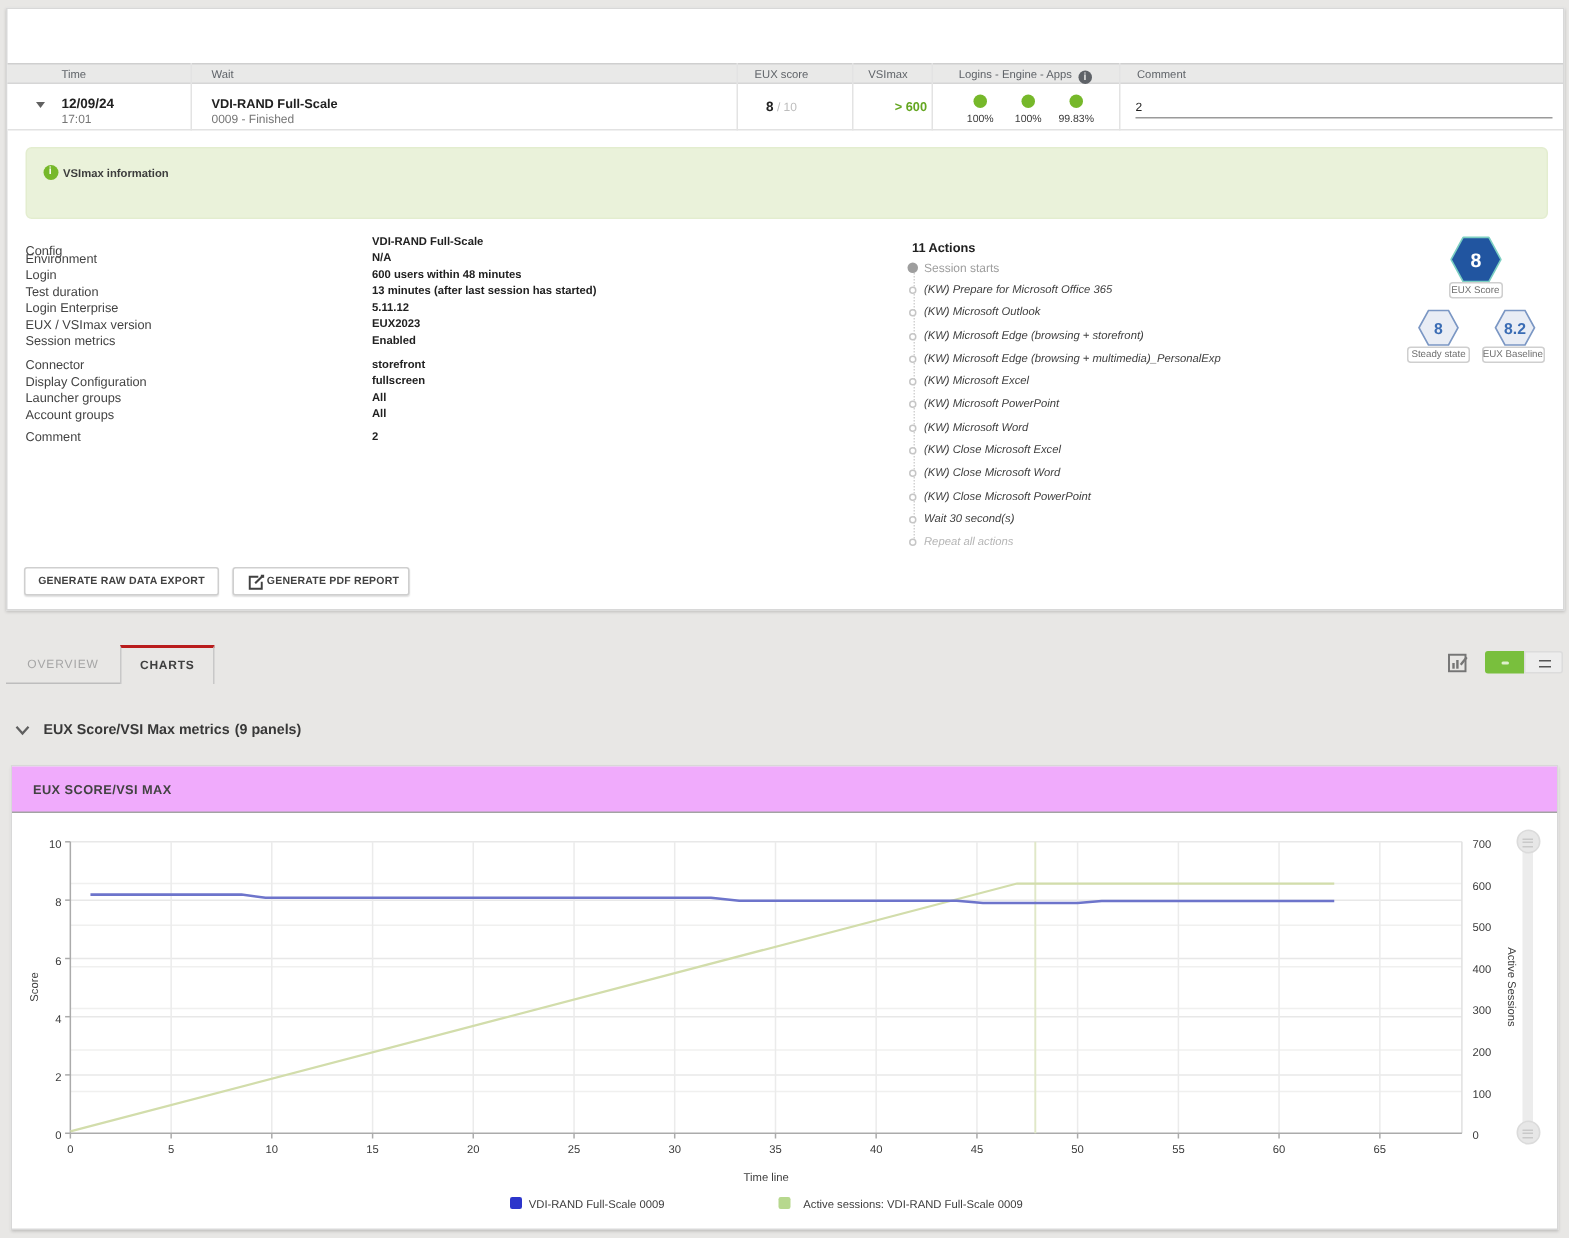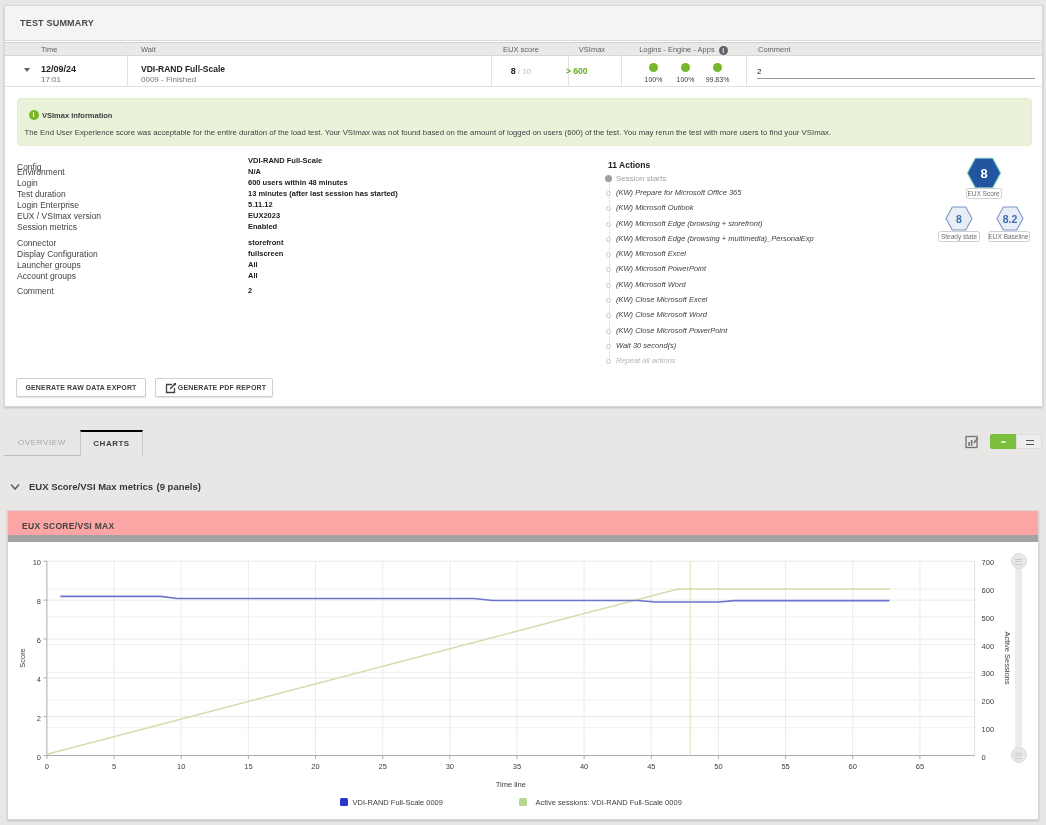--- a/index.html
+++ b/index.html
@@ -12,23 +12,20 @@
 .act{font-size:7.5px;font-style:italic;color:#3f3f3f;position:absolute;white-space:nowrap;left:611px}
 .dotc{position:absolute;width:5px;height:5px;border:1px solid #c6c6c6;border-radius:50%;background:#fff;left:601px}
 .hexlbl{position:absolute;background:#fff;border:1px solid #cfcfcf;border-radius:2.5px;font-size:6.5px;color:#6f6f6f;text-align:center;line-height:9.5px;height:11px;white-space:nowrap}
 .btn{position:absolute;height:19px;background:#fff;border:1px solid #cfcfcf;border-radius:2px;box-shadow:0 1px 1px rgba(0,0,0,.12);font-size:7px;font-weight:bold;color:#424242;letter-spacing:.15px;text-align:center;white-space:nowrap}
 </style>
 </head>
 <body>
 
 <div class="abs" style="left:4px;top:5px;width:1039px;height:402px;background:#fff;border:1px solid #d8d8d8;box-shadow:0 1px 2px rgba(0,0,0,.18)">
 
-  <div class="abs" style="left:0;top:0;width:100%;height:35px;background:#f4f4f3;border-bottom:1px solid #dadada">
-    <div class="abs" style="left:15px;top:0;line-height:35px;font-size:9px;font-weight:bold;color:#4a4a4a;letter-spacing:.2px">TEST SUMMARY</div>
-  </div>
 
   <div class="abs" style="left:0;top:36px;width:100%;height:14px;background:#e9e9e8;border-top:1px solid #cfcfcf;border-bottom:1px solid #d6d6d6;font-size:7.5px;color:#5f6368">
     <div class="abs" style="left:36px;top:0;line-height:13px">Time</div>
     <div class="abs" style="left:136px;top:0;line-height:13px">Wait</div>
     <div class="abs" style="left:481px;width:70px;text-align:center;line-height:13px">EUX score</div>
     <div class="abs" style="left:561px;width:52px;text-align:center;line-height:13px">VSImax</div>
     <div class="abs" style="left:616px;width:125px;text-align:center;line-height:13px">Logins - Engine - Apps&nbsp;&nbsp;<span style="display:inline-block;width:9px;height:9px;background:#5f6368;border-radius:50%;color:#e9e9e8;font-size:7px;line-height:9px;font-weight:bold;vertical-align:-1px;text-align:center">i</span></div>
     <div class="abs" style="left:753px;top:0;line-height:13px">Comment</div>
   </div>
 
@@ -39,35 +36,34 @@
   <div class="sep" style="left:563px;top:36px;height:45px"></div>
   <div class="sep" style="left:616px;top:36px;height:45px"></div>
   <div class="sep" style="left:741px;top:36px;height:45px"></div>
 
   <div class="abs" style="left:19px;top:62px;width:0;height:0;border-left:3.5px solid transparent;border-right:3.5px solid transparent;border-top:4.5px solid #616161"></div>
   <div class="abs" style="left:36px;top:57.5px;font-size:9px;font-weight:bold;color:#212121">12/09/24</div>
   <div class="abs" style="left:36px;top:69px;font-size:8px;color:#757575">17:01</div>
   <div class="abs" style="left:136px;top:58px;font-size:8.5px;font-weight:bold;color:#212121">VDI-RAND Full-Scale</div>
   <div class="abs" style="left:136px;top:69px;font-size:8px;color:#757575">0009 - Finished</div>
   <div class="abs" style="left:481px;width:70px;top:60px;font-size:8px;text-align:center"><b style="color:#212121;font-size:9px">8</b> <span style="color:#bdbdbd">/ 10</span></div>
-  <div class="abs" style="left:561px;width:52px;top:60px;font-size:8.5px;font-weight:bold;color:#64a621;text-align:left">&gt; 600</div>
+  <div class="abs" style="left:561px;width:52px;top:60px;font-size:8.5px;font-weight:bold;color:#64a621;text-align:right">&gt; 600</div>
 
   <div class="abs" style="left:644px;top:57px;width:9px;height:9px;border-radius:50%;background:#76b82a"></div>
   <div class="abs" style="left:676px;top:57px;width:9px;height:9px;border-radius:50%;background:#76b82a"></div>
   <div class="abs" style="left:708px;top:57px;width:9px;height:9px;border-radius:50%;background:#76b82a"></div>
   <div class="abs" style="left:634px;top:70px;width:29px;font-size:7px;color:#3c3c3c;text-align:center">100%</div>
   <div class="abs" style="left:666px;top:70px;width:29px;font-size:7px;color:#3c3c3c;text-align:center">100%</div>
   <div class="abs" style="left:697px;top:70px;width:31px;font-size:7px;color:#3c3c3c;text-align:center">99.83%</div>
   <div class="abs" style="left:752px;top:61px;font-size:8px;color:#212121">2</div>
   <div class="abs" style="left:752px;top:72px;width:278px;height:1px;background:#9a9a9a"></div>
 
   <div class="abs" style="left:12px;top:91.5px;width:1015px;height:48px;background:#eaf2da;border:1px solid #e3edcf;border-radius:4px">
     <div class="abs" style="left:10.5px;top:11px;width:10px;height:10px;border-radius:50%;background:#76b82a;color:#fff;font-size:7px;font-weight:bold;text-align:center;line-height:10px">i</div>
     <div class="abs" style="left:24px;top:12.5px;font-size:7.5px;font-weight:bold;color:#3d3d3d">VSImax information</div>
-    <div class="abs" style="left:6.5px;top:29.5px;font-size:7.8px;color:#3f3f3f;white-space:nowrap">The End User Experience score was acceptable for the entire duration of the load test. Your VSImax was not found based on the amount of logged on users (600) of the test. You may rerun the test with more users to find your VSImax.</div>
   </div>
 
   <div class="lbl" style="left:12px;top:156px">Config</div>
     <div class="val" style="top:150px">VDI-RAND Full-Scale</div>
   <div class="lbl" style="left:12px;top:161px">Environment</div>
     <div class="val" style="top:161px">N/A</div>
   <div class="lbl" style="left:12px;top:172px">Login</div>
     <div class="val" style="top:172px">600 users within 48 minutes</div>
   <div class="lbl" style="left:12px;top:183px">Test duration</div>
     <div class="val" style="top:183px">13 minutes (after last session has started)</div>
@@ -139,21 +135,21 @@
     <svg style="position:absolute;left:9px;top:3.5px" width="12" height="11" viewBox="0 0 12 11">
       <path d="M7.2 1.5 H1.5 V9.5 H9.5 V4.8" fill="none" stroke="#424242" stroke-width="1.3"></path>
       <path d="M9.9 1.1 L5.1 5.9" fill="none" stroke="#424242" stroke-width="1.4"></path>
       <rect x="8.9" y="0" width="2.2" height="2.2" fill="#424242"></rect>
     </svg>
     <span style="margin-left:16px">GENERATE PDF REPORT</span>
   </div>
 </div>
 
 <div class="abs" style="left:4px;top:430px;width:76px;height:26px;border-bottom:1px solid #bdbdbd;font-size:8px;color:#a6a6a6;letter-spacing:.6px;text-align:center;line-height:25px">OVERVIEW</div>
-<div class="abs" style="left:80px;top:430px;width:63px;height:26px;border:1px solid #c8c8c8;border-bottom:none;border-top:2px solid #000000;font-size:8px;font-weight:bold;color:#3f3f3f;letter-spacing:.5px;text-align:center;line-height:23px">CHARTS</div>
+<div class="abs" style="left:80px;top:430px;width:63px;height:26px;border:1px solid #c8c8c8;border-bottom:none;border-top:2px solid #b91c1c;font-size:8px;font-weight:bold;color:#3f3f3f;letter-spacing:.5px;text-align:center;line-height:23px">CHARTS</div>
 
 <svg class="abs" style="left:965px;top:434px" width="14" height="15" viewBox="0 0 14 15">
   <rect x="1" y="2.5" width="11" height="11" fill="none" stroke="#757575" stroke-width="1.3"></rect>
   <rect x="3.2" y="8" width="1.6" height="3.8" fill="#757575"></rect>
   <rect x="5.8" y="6" width="1.6" height="5.8" fill="#757575"></rect>
   <path d="M8.2 8.6 L12.2 3.6 L13.4 4.6 L9.4 9.6 Z" fill="#757575"></path>
 </svg>
 <div class="abs" style="left:990px;top:434px;width:26px;height:15px;background:#79bf3d;border-radius:2px 0 0 2px"></div>
 <div class="abs" style="left:1001px;top:440.5px;width:5px;height:2.5px;background:#dff0cc;border-radius:1px"></div>
 <div class="abs" style="left:1016px;top:434px;width:26px;height:15px;background:#ededed;border:1px solid #dcdcdc;border-radius:0 2px 2px 0">
@@ -161,21 +157,21 @@
   <div style="position:absolute;left:8.5px;top:8.5px;width:8px;height:1.2px;background:#555"></div>
 </div>
 
 <svg class="abs" style="left:10px;top:482.5px" width="10" height="8" viewBox="0 0 10 8">
     <polyline points="1,1.5 5,6 9,1.5" fill="none" stroke="#5f5f5f" stroke-width="1.5"></polyline>
   </svg>
 <div class="abs" style="left:29px;top:481px;font-size:9.5px;font-weight:bold;color:#383838">EUX Score/VSI Max metrics</div>
 <div class="abs" style="left:156.5px;top:481px;font-size:9.5px;font-weight:bold;color:#383838">(9 panels)</div>
 
 <div class="abs" style="left:7px;top:510px;width:1032px;height:310px;background:#fff;border:1px solid #d8d8d8;box-shadow:0 1px 2px rgba(0,0,0,.18)">
-  <div class="abs" style="left:0;top:0;width:100%;height:31px;background:#fca5a5;border-bottom:7px solid #a3a3a3">
+  <div class="abs" style="left:0;top:0;width:100%;height:31px;background:#f0abfc;border-bottom:1px solid #a3a3a3">
     <div class="abs" style="left:14px;top:0;line-height:31px;font-size:8.5px;font-weight:bold;color:#424242;letter-spacing:.3px">EUX SCORE/VSI MAX</div>
   </div>
 </div>
 
 <svg class="abs" style="left:0;top:540px" width="1046" height="260" viewBox="0 540 1046 260" font-family="Liberation Sans,sans-serif">
 
   <g stroke="#f0f0ef">
     <line x1="46.9" y1="727.7" x2="974.6" y2="727.7"></line>
     <line x1="46.9" y1="700" x2="974.6" y2="700"></line>
     <line x1="46.9" y1="672.3" x2="974.6" y2="672.3"></line>

